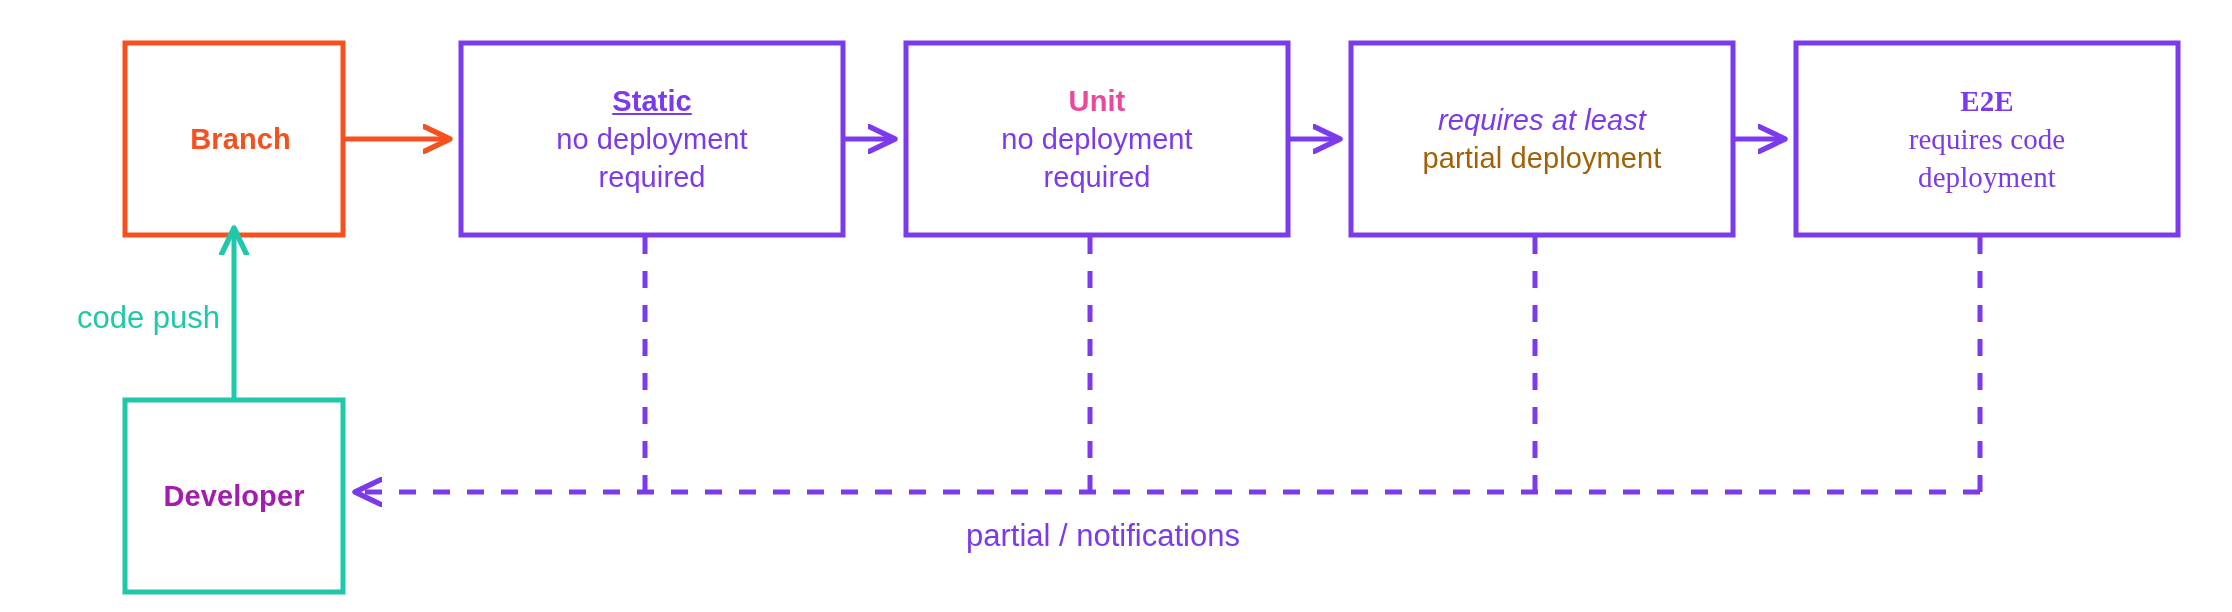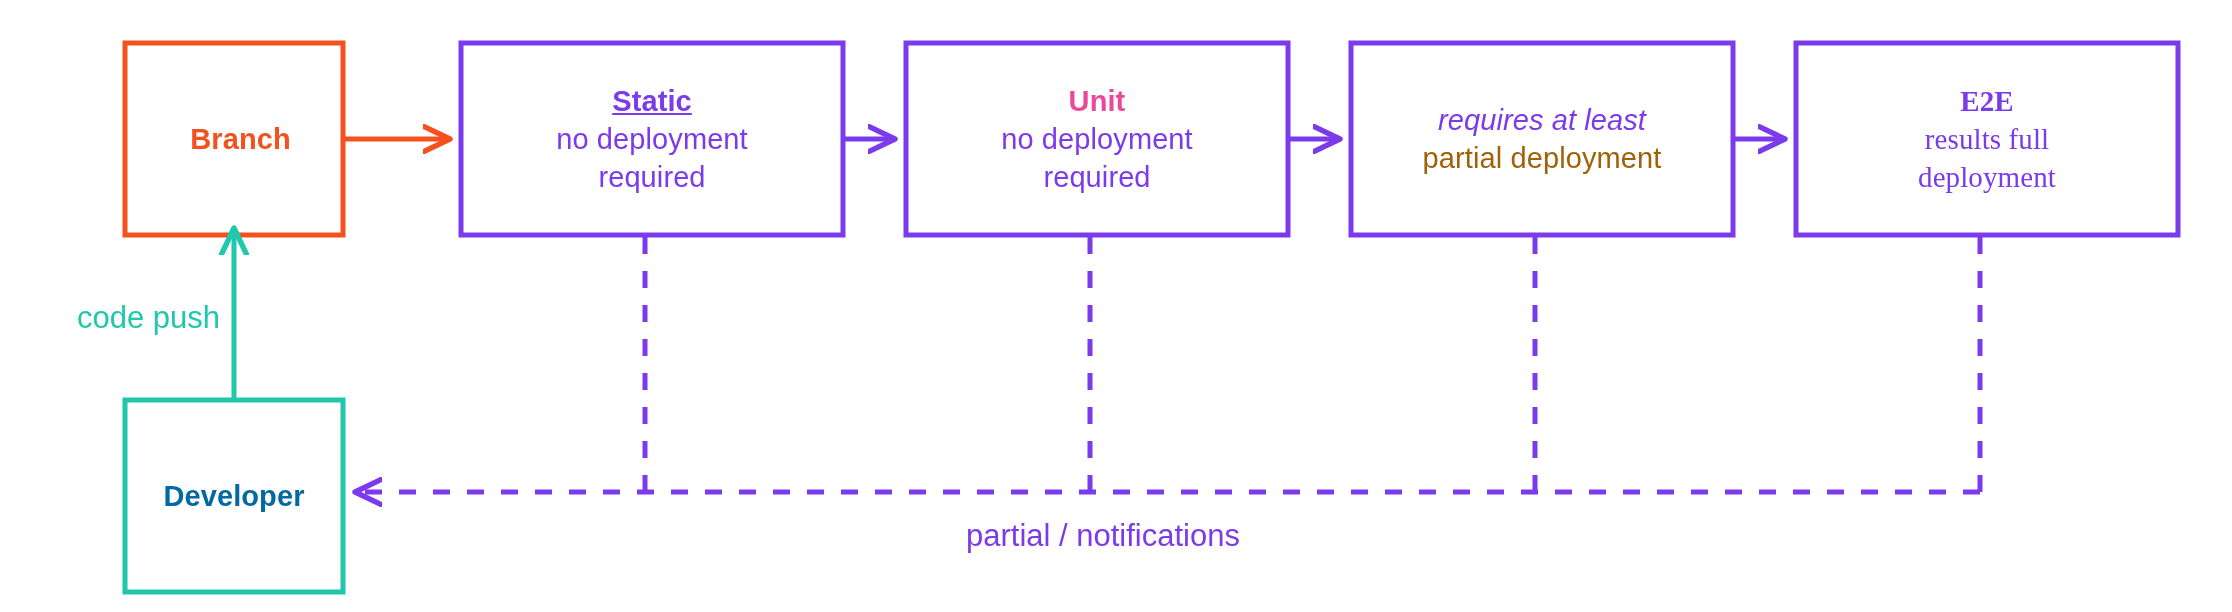--- a/index.html
+++ b/index.html
@@ -135,25 +135,25 @@
     <div class="node-sub" style="color:#7C3AED;">required</div>
   </div>
 
   <div class="node-box" id="node-integration">
     <div class="node-sub" style="color:#7C3AED;font-style:italic;">requires at least</div>
     <div class="node-sub" style="color:#a16207;">partial deployment</div>
   </div>
 
   <div class="node-box" id="node-e2e">
     <div class="node-title" style="color:#7C3AED;">E2E</div>
-    <div class="node-sub" style="color:#7C3AED;">results full</div>
+    <div class="node-sub" style="color:#7C3AED;">requires code</div>
     <div class="node-sub" style="color:#7C3AED;">deployment</div>
   </div>
 
   <div class="node-box" id="node-developer">
-    <div class="node-title" style="color:#0369a1;">Developer</div>
+    <div class="node-title" style="color:#a21caf;">Developer</div>
   </div>
 
   <div class="edge-label" id="label-code-push" style="color:#1FC8AB;">code push</div>
 
   <div class="edge-label" id="label-results" style="color:#7C3AED;">partial / notifications</div>
 
 </div>
 
 </body></html>

